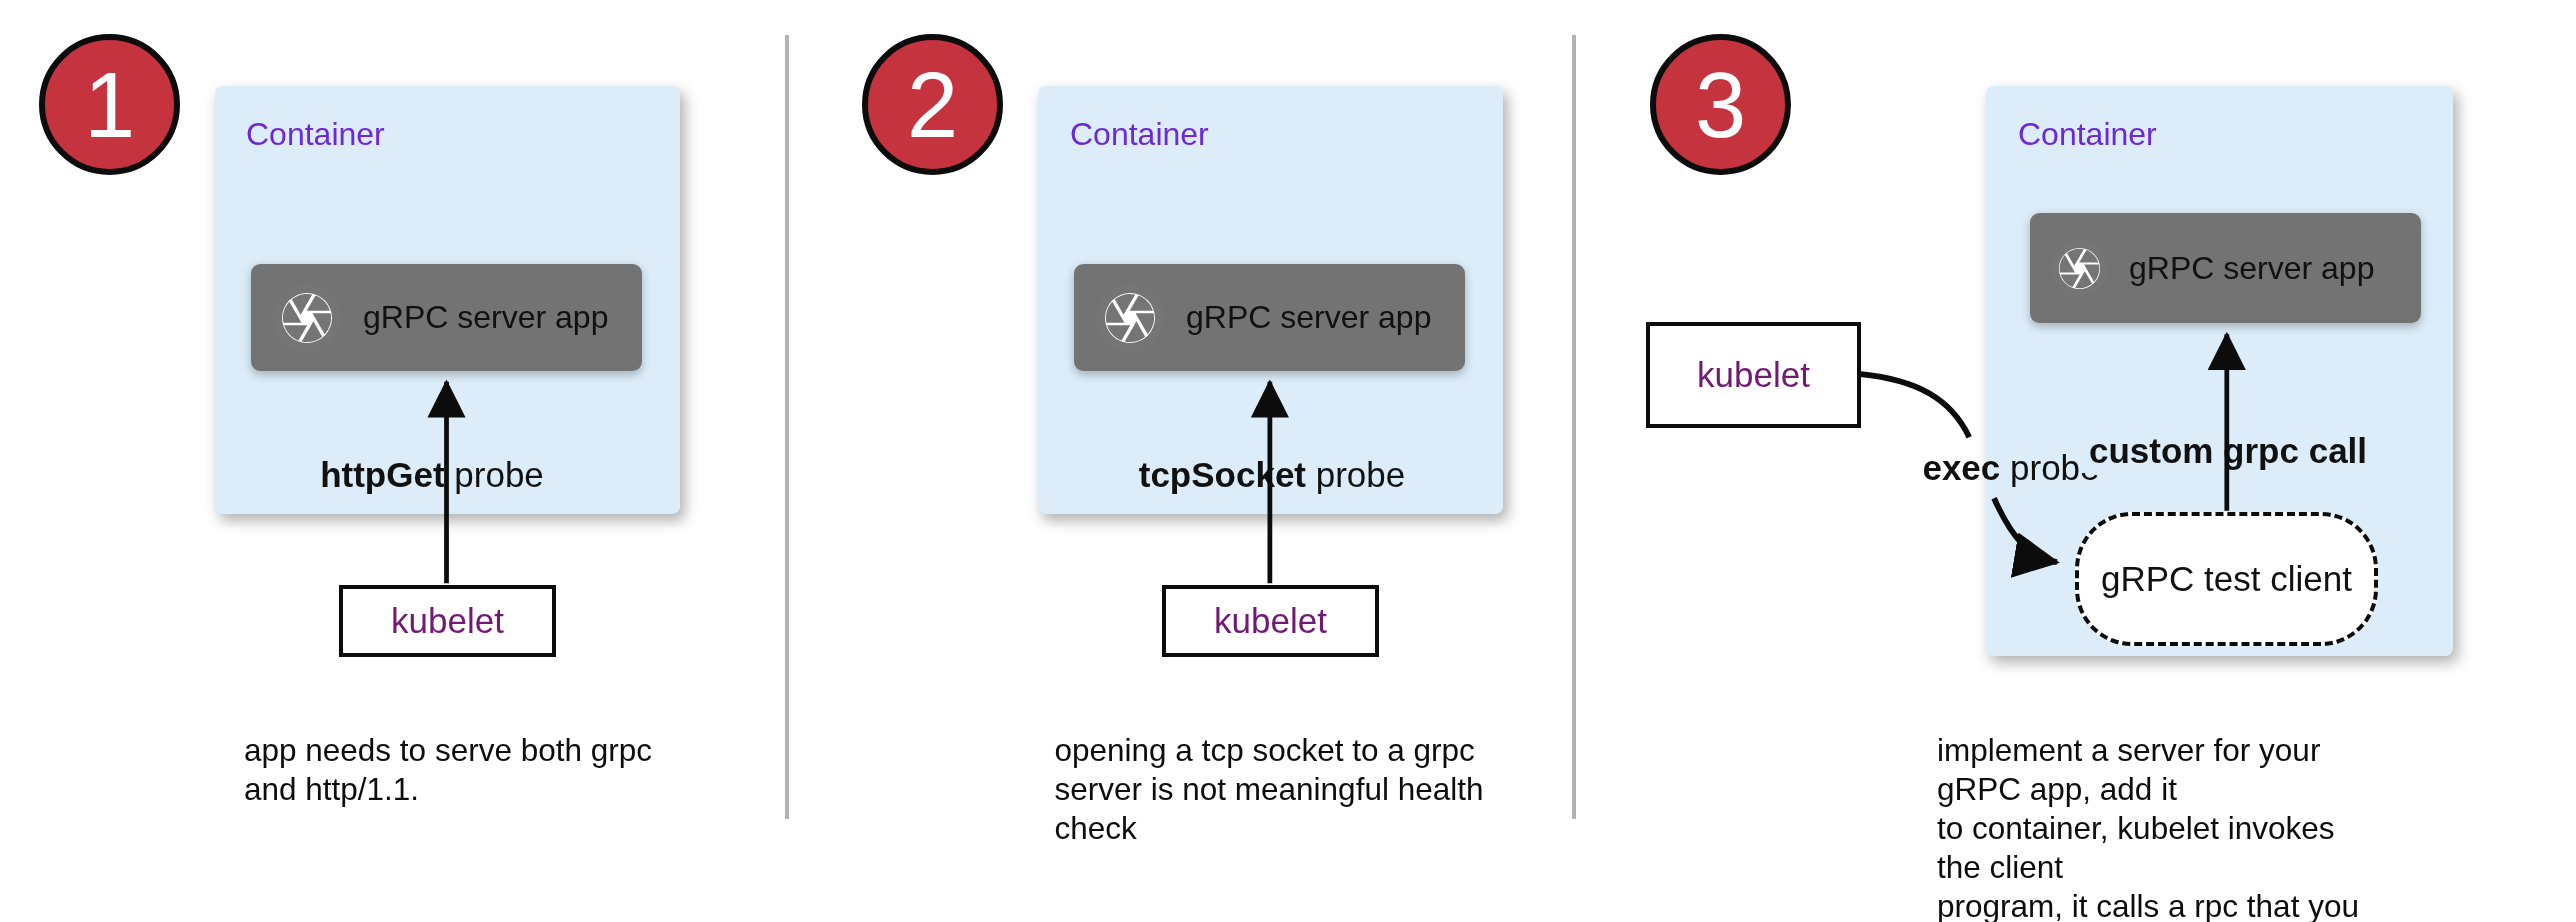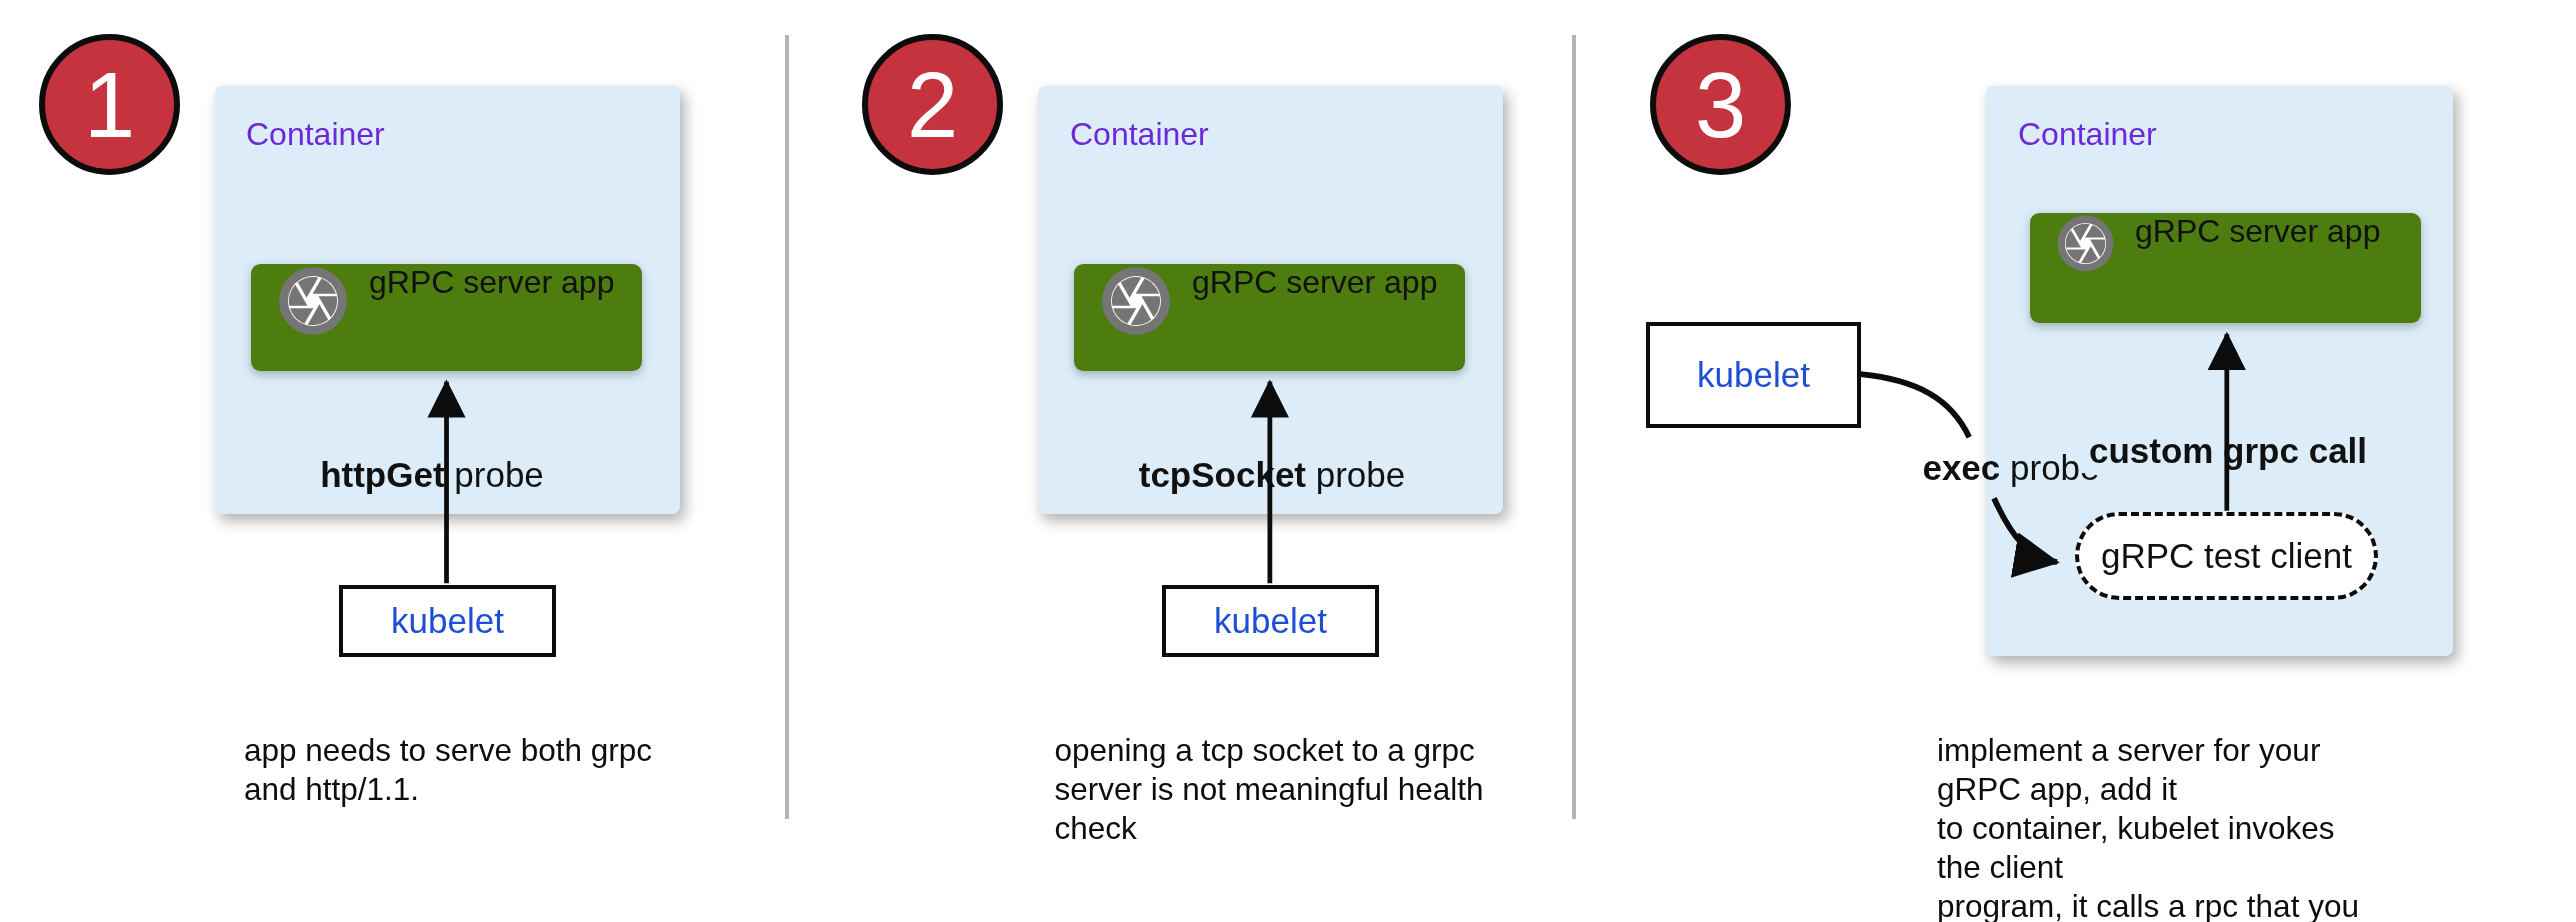--- a/index.html
+++ b/index.html
@@ -20,33 +20,33 @@
   .container-box{
     position:absolute;background:#dcedf9;border-radius:7.6px;
     box-shadow:4.8px 6.7px 13.4px rgba(0,0,0,0.30);
   }
   .container-label{
     position:absolute;font-size:32px;color:#6d28d9;white-space:nowrap;
   }
 
   
   .app-box{
-    position:absolute;background:#4d7c0f;border-radius:9.5px;
+    position:absolute;background:#737373;border-radius:9.5px;
     box-shadow:0 3.8px 9.5px rgba(0,0,0,0.25);
-    display:flex;align-items:flex-start;padding-left:25px;box-sizing:border-box;gap:19px;
+    display:flex;align-items:center;padding-left:19px;box-sizing:border-box;gap:19px;
   }
   .app-icon{width:74px;height:74px;flex:0 0 auto;}
   .app-icon.sm{width:61px;height:61px;}
   .app-label{font-size:32px;white-space:nowrap;color:#111;}
 
   
   .kubelet-box{
     position:absolute;background:#ffffff;border:4.8px solid #0c0c0c;box-sizing:border-box;
     display:flex;align-items:center;justify-content:center;
-    font-size:35px;color:#1d4ed8;
+    font-size:35px;color:#701a75;
   }
 
   
   .probe-label{
     position:absolute;transform:translate(-50%,-50%);
     font-size:35px;white-space:nowrap;color:#111;
     background:#dcedf9;padding:1.9px 9.5px;
   }
   .probe-label.nobg{background:transparent;padding:0;}
   .probe-label b{font-weight:bold;}
@@ -166,21 +166,21 @@
   </div>
 
   <div class="probe-label nobg" style="left:1967px;top:468px;margin-left:44px;">
     <b>exec</b><span> probe</span>
   </div>
 
   <div class="probe-label" style="left:2228px;top:451px;font-weight:bold;">
     <span>custom grpc call</span>
   </div>
 
-  <div class="stadium" style="left:2075px;top:512px;width:303px;height:88px;">
+  <div class="stadium" style="left:2075px;top:512px;width:303px;height:134px;">
     <span>gRPC test client</span>
   </div>
 
   <div class="caption" style="left:2150px;top:731px;">
     <div>implement a server for your gRPC app, add it</div>
     <div>to container, kubelet invokes the client</div>
     <div>program, it calls a rpc that you implement</div>
   </div>
 
   <svg class="arrows" width="2576" height="923" viewBox="0 0 2700 967">

